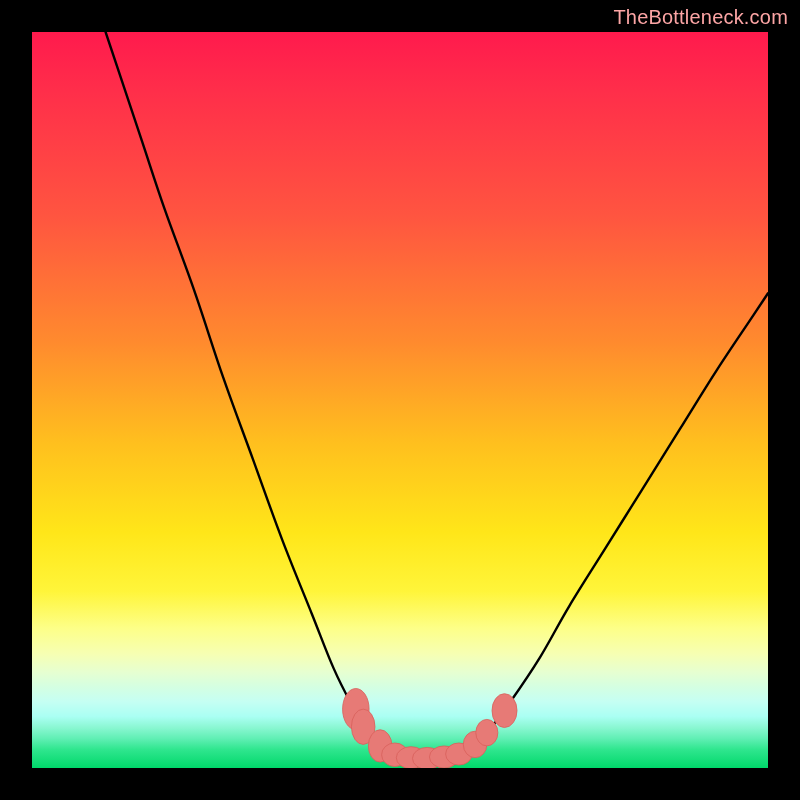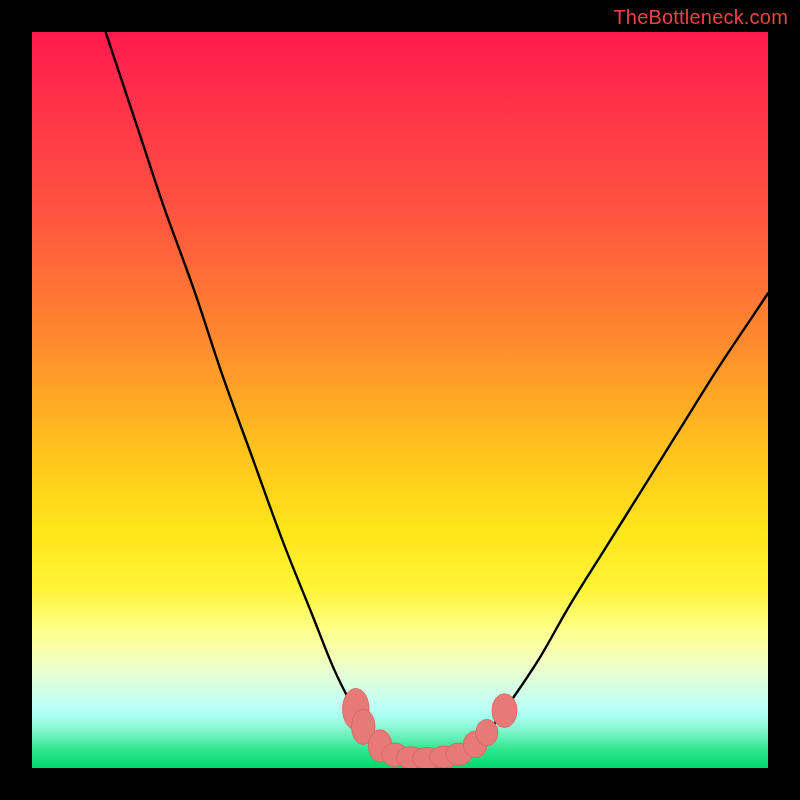--- a/index.html
+++ b/index.html
@@ -51,21 +51,21 @@
     position: absolute;
     top: 0;
     left: 0;
     width: 736px;
     height: 736px;
   }
   .watermark {
     position: absolute;
     top: 6px;
     right: 12px;
-    color: #ef4444;
+    color: #fca5a5;
     font-size: 20px;
     font-weight: 500;
     letter-spacing: 0.2px;
   }
 </style>
 </head>
 <body>
 
 <div class="frame">
   <div class="plot">

